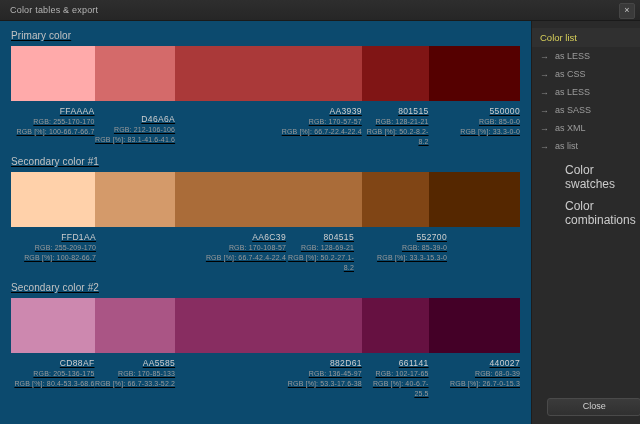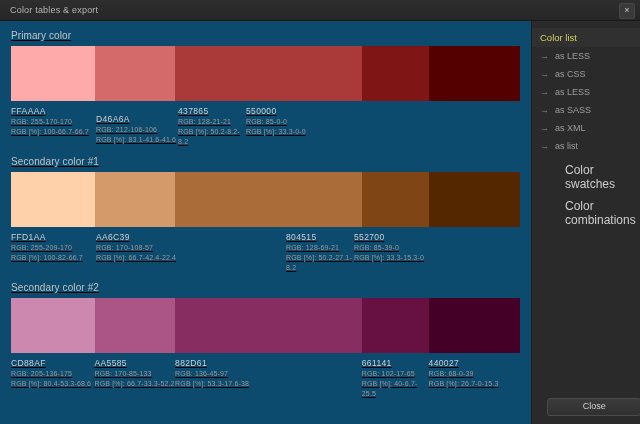--- a/index.html
+++ b/index.html
@@ -92,21 +92,21 @@
   .swatch {
     height: 55px;
     box-sizing: border-box;
     cursor: pointer;
   }
   .label-row {
     display: flex;
     margin: 0 11px;
   }
   .label-cell {
-    text-align: left;
+    text-align: right;
     padding-top: 5px;
     box-sizing: border-box;
   }
   .lbl-hex {
     font-size: 8.5px;
     color: #cfcfcf;
     letter-spacing: .35px;
     line-height: 11px;
   }
   .lbl-rgb {
@@ -195,22 +195,27 @@
               <div class="label-cell" style="width: 85px;">
                 <div class="lbl-hex">FFAAAA</div>
                 <div class="lbl-rgb">RGB: 255-170-170</div>
                 <div class="lbl-rgb">RGB [%]: 100-66.7-66.7</div>
               </div>
               <div class="label-cell" style="width: 82px; margin-top: 8px;">
                 <div class="lbl-hex">D46A6A</div>
                 <div class="lbl-rgb">RGB: 212-106-106</div>
                 <div class="lbl-rgb">RGB [%]: 83.1-41.6-41.6</div>
               </div>
+              <div class="label-cell" style="width: 190px;">
+                <div class="lbl-hex">AA3939</div>
+                <div class="lbl-rgb">RGB: 170-57-57</div>
+                <div class="lbl-rgb">RGB [%]: 66.7-22.4-22.4</div>
+              </div>
               <div class="label-cell" style="width: 68px;">
-                <div class="lbl-hex">437865</div>
+                <div class="lbl-hex">801515</div>
                 <div class="lbl-rgb">RGB: 128-21-21</div>
                 <div class="lbl-rgb">RGB [%]: 50.2-8.2-8.2</div>
               </div>
               <div class="label-cell" style="width: 93px;">
                 <div class="lbl-hex">550000</div>
                 <div class="lbl-rgb">RGB: 85-0-0</div>
                 <div class="lbl-rgb">RGB [%]: 33.3-0-0</div>
               </div>
             </div>
           </div>

